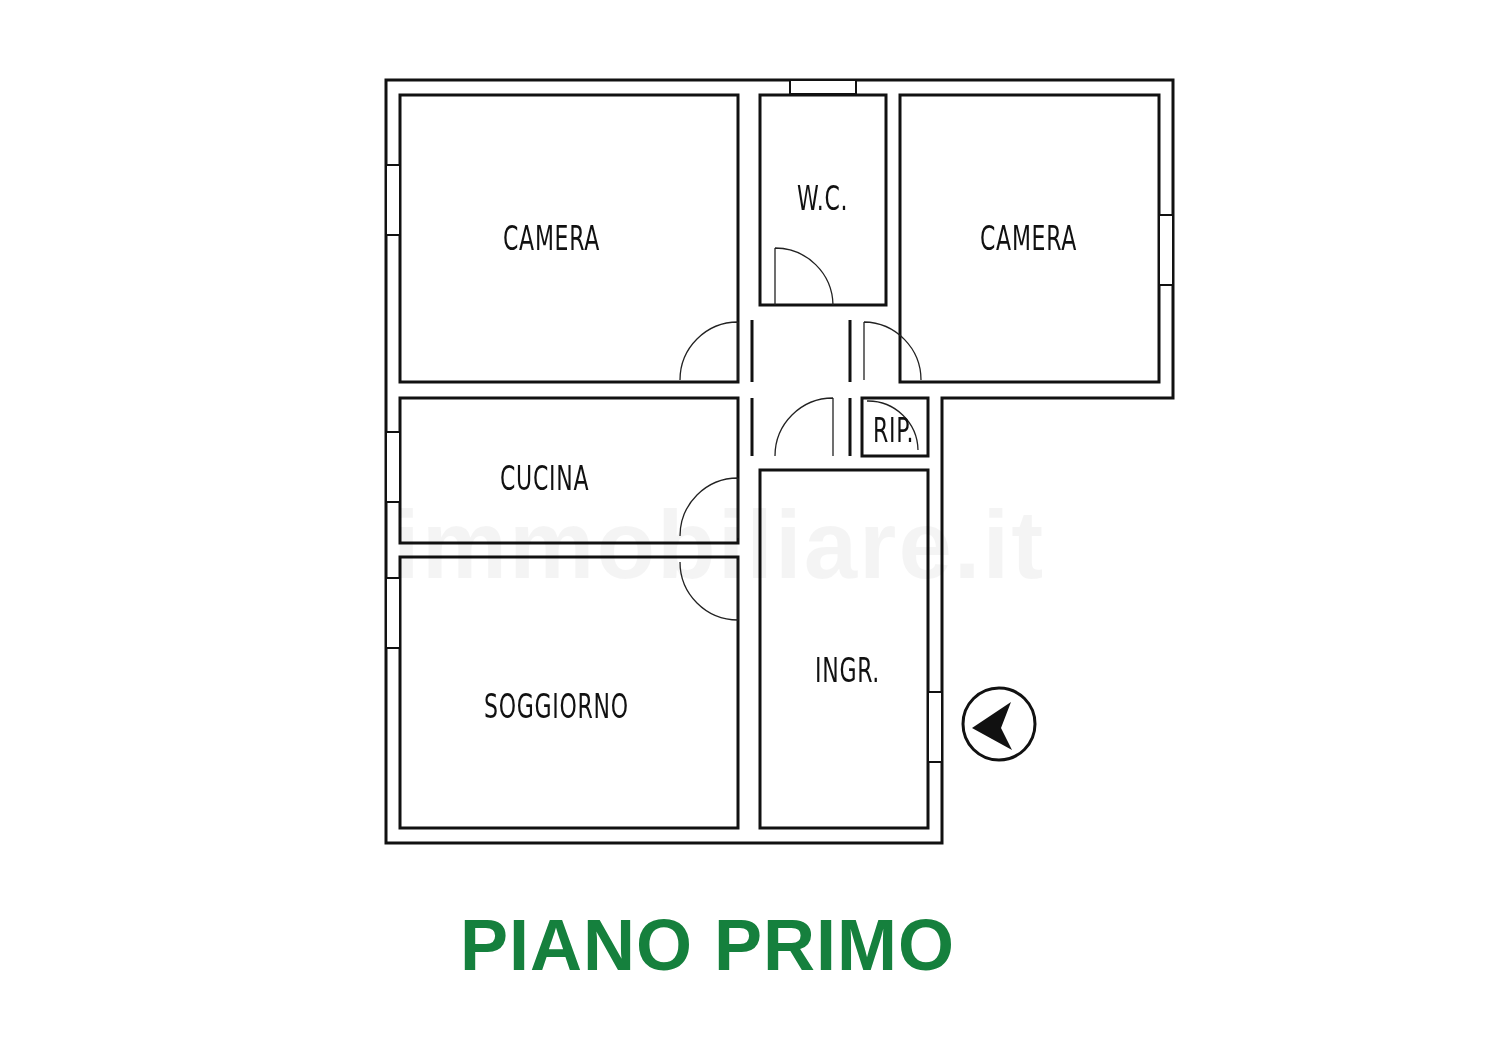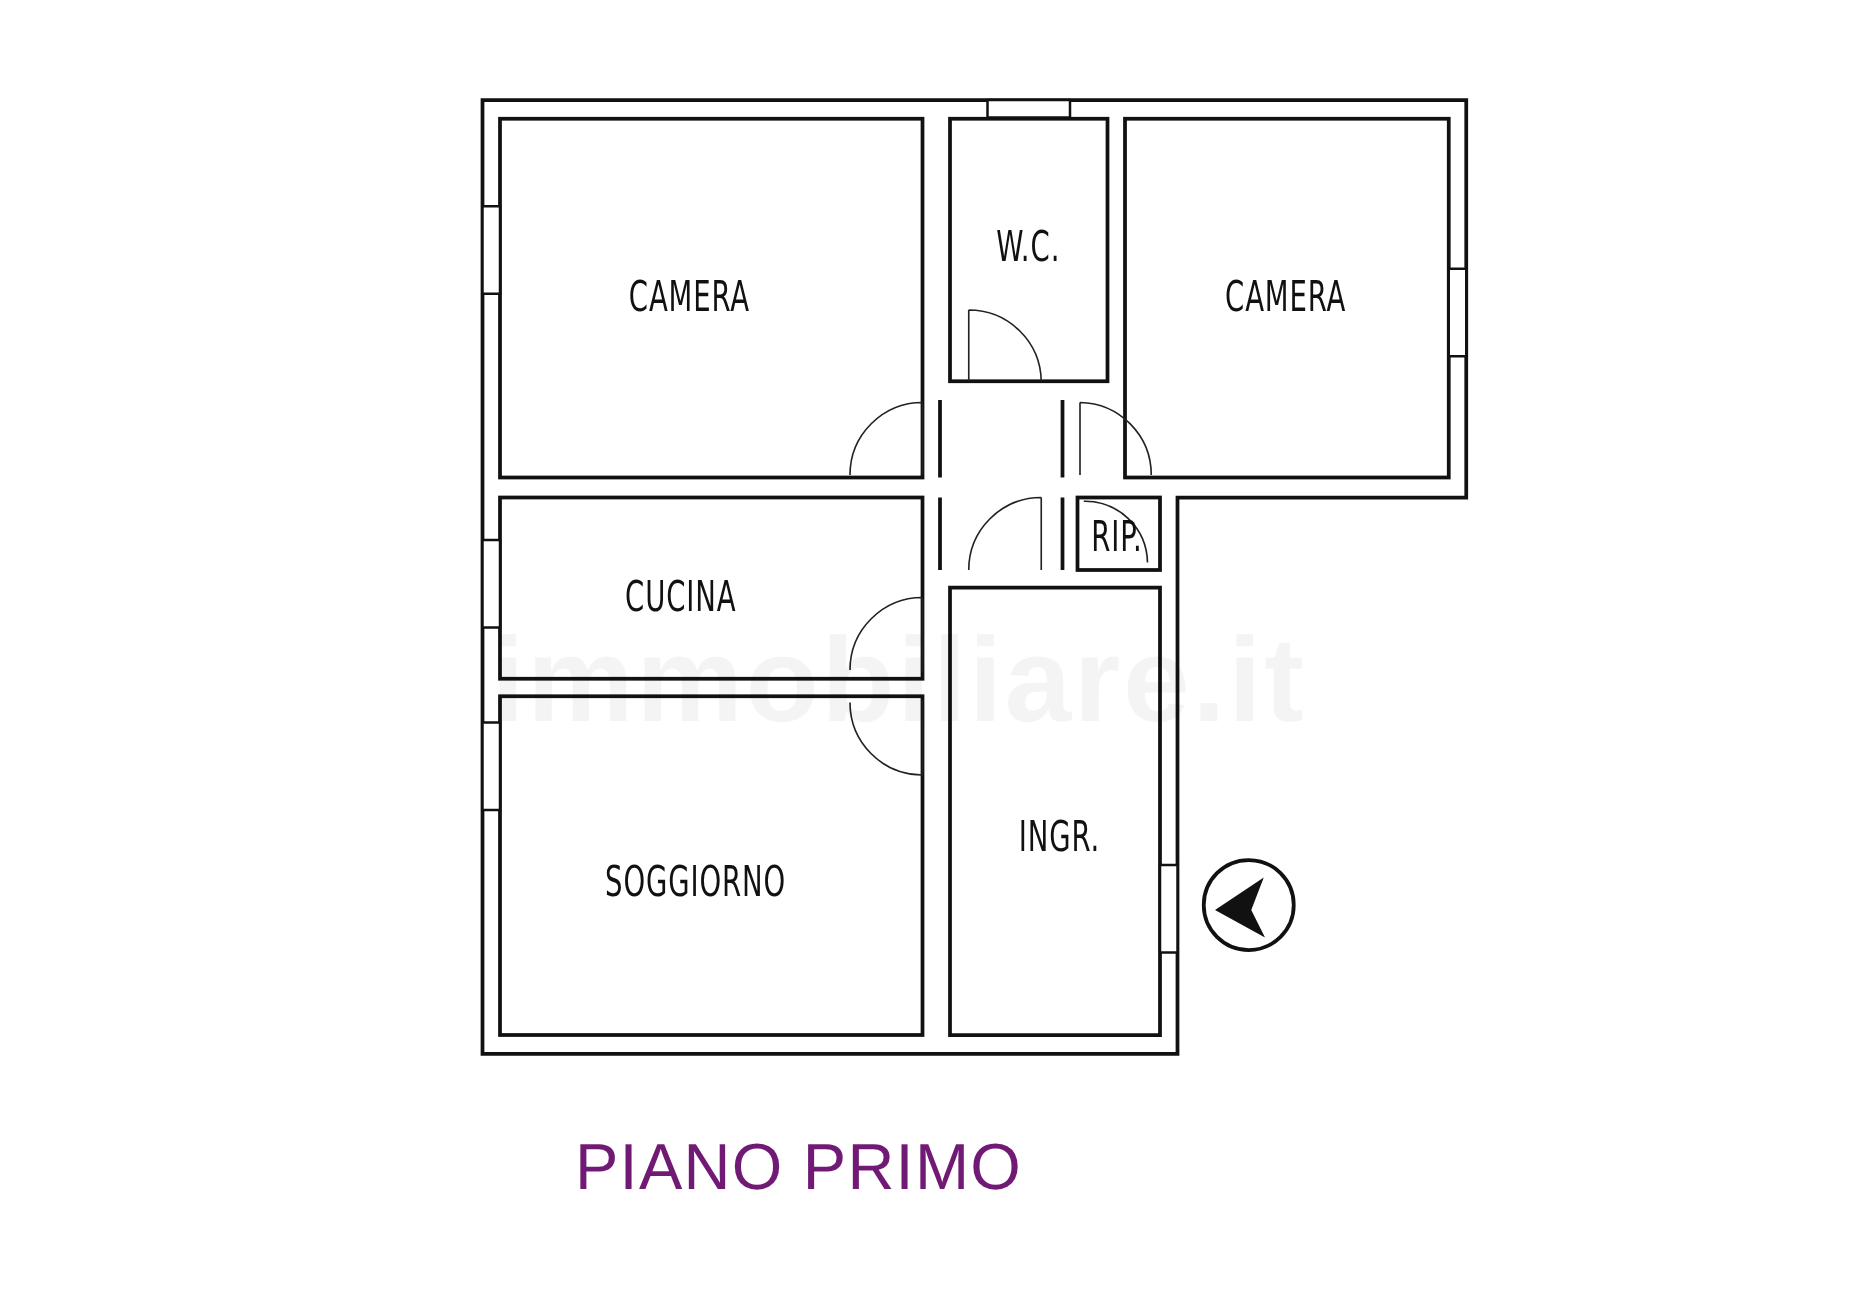--- a/index.html
+++ b/index.html
@@ -3,21 +3,21 @@
 <meta charset="utf-8">
 <style>
   html, body { margin:0; padding:0; background:#ffffff; }
   body { width:1486px; height:1050px; position:relative; overflow:hidden; font-family:"DejaVu Sans", sans-serif; }
   #plan { position:absolute; left:0; top:0; width:1486px; height:1050px; }
   .wall { fill:none; stroke:#111; stroke-width:3; }
   .thin { fill:none; stroke:#222; stroke-width:1.3; }
   .win  { fill:#fff; stroke:#111; stroke-width:2; }
   .label { position:absolute; font-family:"DejaVu Sans Condensed","DejaVu Sans", sans-serif; color:#111;
            font-size:34px; letter-spacing:1px; transform:scaleX(0.72); transform-origin:left top; white-space:nowrap; }
-  .title { position:absolute; left:460px; top:904px; font-family:"Liberation Sans", sans-serif; font-size:52px; color:#701a75; letter-spacing:1px; white-space:nowrap; }
+  .title { position:absolute; left:460px; top:904px; font-family:"Liberation Sans", sans-serif; font-size:72px; color:#15803d; letter-spacing:1px; white-space:nowrap;font-weight:bold; }
   .watermark { position:absolute; left:393px; top:490px; font-family:"Liberation Sans", sans-serif; font-weight:bold;
                font-size:96px; color:rgba(0,0,0,0.045); letter-spacing:2px; white-space:nowrap; }
 </style>
 </head>
 <body>
 
 <svg id="plan" viewBox="0 0 1486 1050" xmlns="http://www.w3.org/2000/svg">
 
   <path class="wall" d="M386,80 L1173,80 L1173,398 L942,398 L942,843 L386,843 Z"></path>
 

